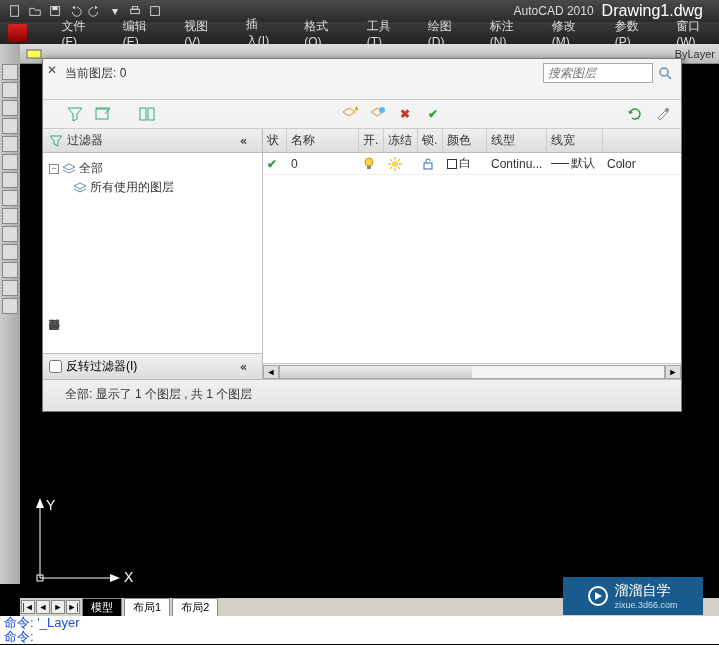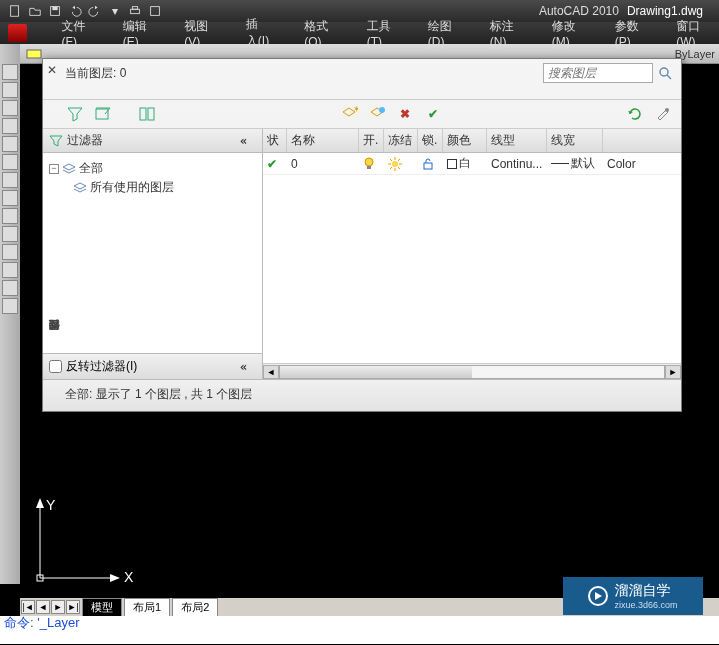--- a/index.html
+++ b/index.html
@@ -5,21 +5,21 @@
 * { box-sizing: border-box; margin: 0; padding: 0; font-family: "Microsoft YaHei", SimSun, Arial, sans-serif; }
 body { background: #000; width: 719px; height: 645px; overflow: hidden; position: relative; font-size: 12px; }
 
 
 .titlebar { height: 22px; background: linear-gradient(#4a4a4a, #2a2a2a); display: flex; align-items: center; color: #ccc; }
 .titlebar .qat { display: flex; gap: 2px; padding: 0 6px; }
 .qat-btn { width: 18px; height: 18px; display: flex; align-items: center; justify-content: center; color: #ddd; cursor: pointer; }
 .qat-btn svg { width: 14px; height: 14px; }
 .titlebar .spacer { flex: 1; }
 .titlebar .app-title { color: #ddd; font-size: 12px; padding-right: 8px; }
-.titlebar .doc-title { color: #fff; font-size: 12px; padding-right: 16px; }
+.titlebar .doc-title { color: #fff; font-size: 16px; padding-right: 16px; }
 
 
 .menubar { height: 22px; background: linear-gradient(#3a3a3a, #222); display: flex; align-items: center; color: #ddd; padding: 0 8px; gap: 23px; }
 .menubar .app-icon { width: 28px; height: 18px; background: linear-gradient(#d22, #800); border-radius: 2px; margin-right: 6px; }
 .menubar .menu-item { padding: 2px 6px; cursor: pointer; }
 
 
 .ribbon { height: 20px; background: linear-gradient(#ddd, #bbb); border-bottom: 1px solid #888; display: flex; align-items: center; }
 .ribbon .rb-btn { width: 20px; height: 18px; margin-left: 2px; display: flex; align-items: center; justify-content: center; }
 .ribbon .bylayer { margin-left: auto; color: #333; font-size: 11px; padding-right: 4px; }
@@ -370,20 +370,21 @@
   <div class="mt-nav">◄</div>
   <div class="mt-nav">►</div>
   <div class="mt-nav">►|</div>
   <div class="mt-tab active">模型</div>
   <div class="mt-tab">布局1</div>
   <div class="mt-tab">布局2</div>
 </div>
 
 <div class="cmd-area">
   <div>命令:  '_Layer</div>
+  <div>命令:</div>
 </div>
 
 <div class="badge">
   <div class="play">
       <svg width="10" height="10">
         <polygon points="2,1 9,5 2,9" fill="#fff"></polygon>
       </svg>
     </div>
   <div>
     <div>溜溜自学</div>

